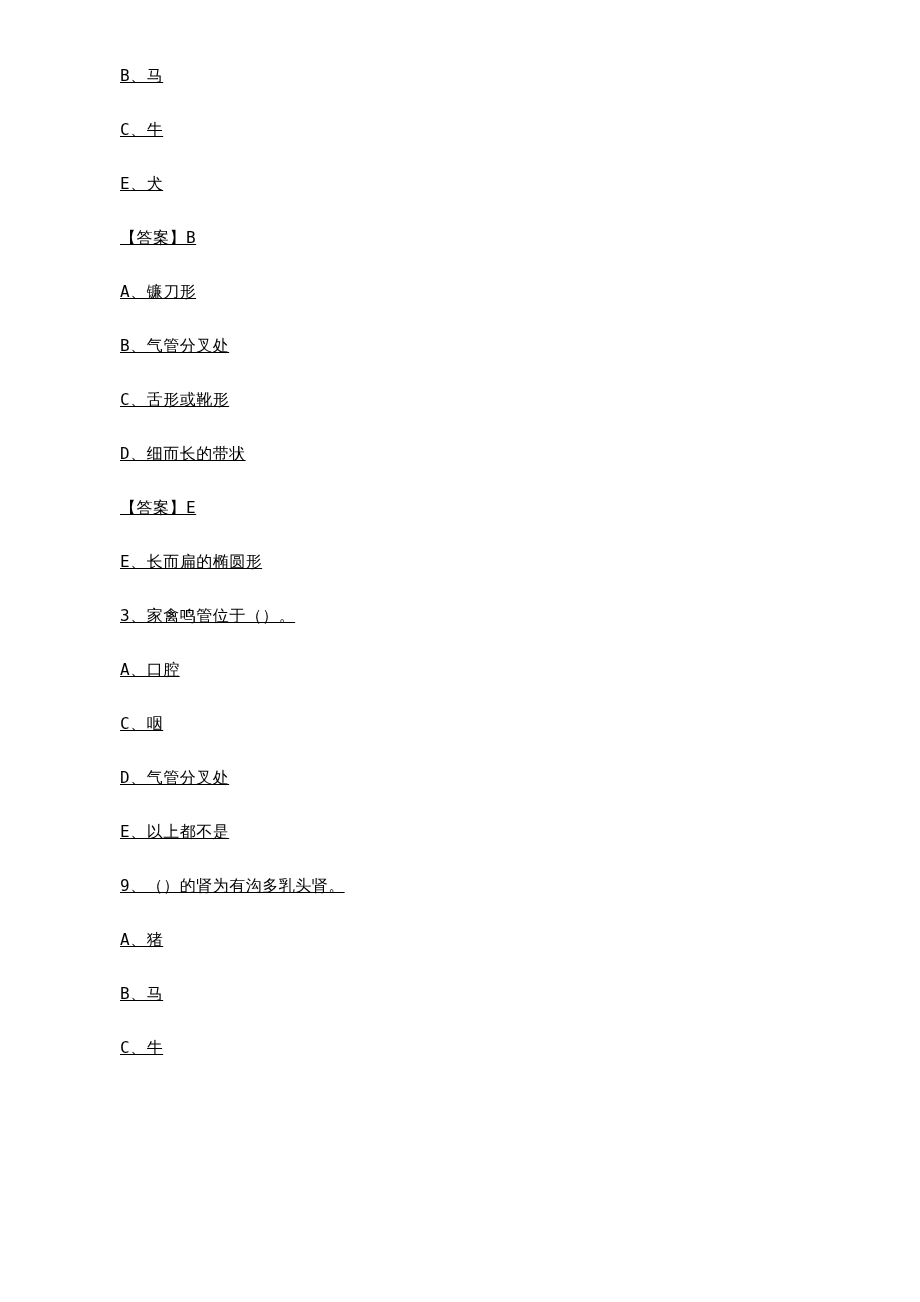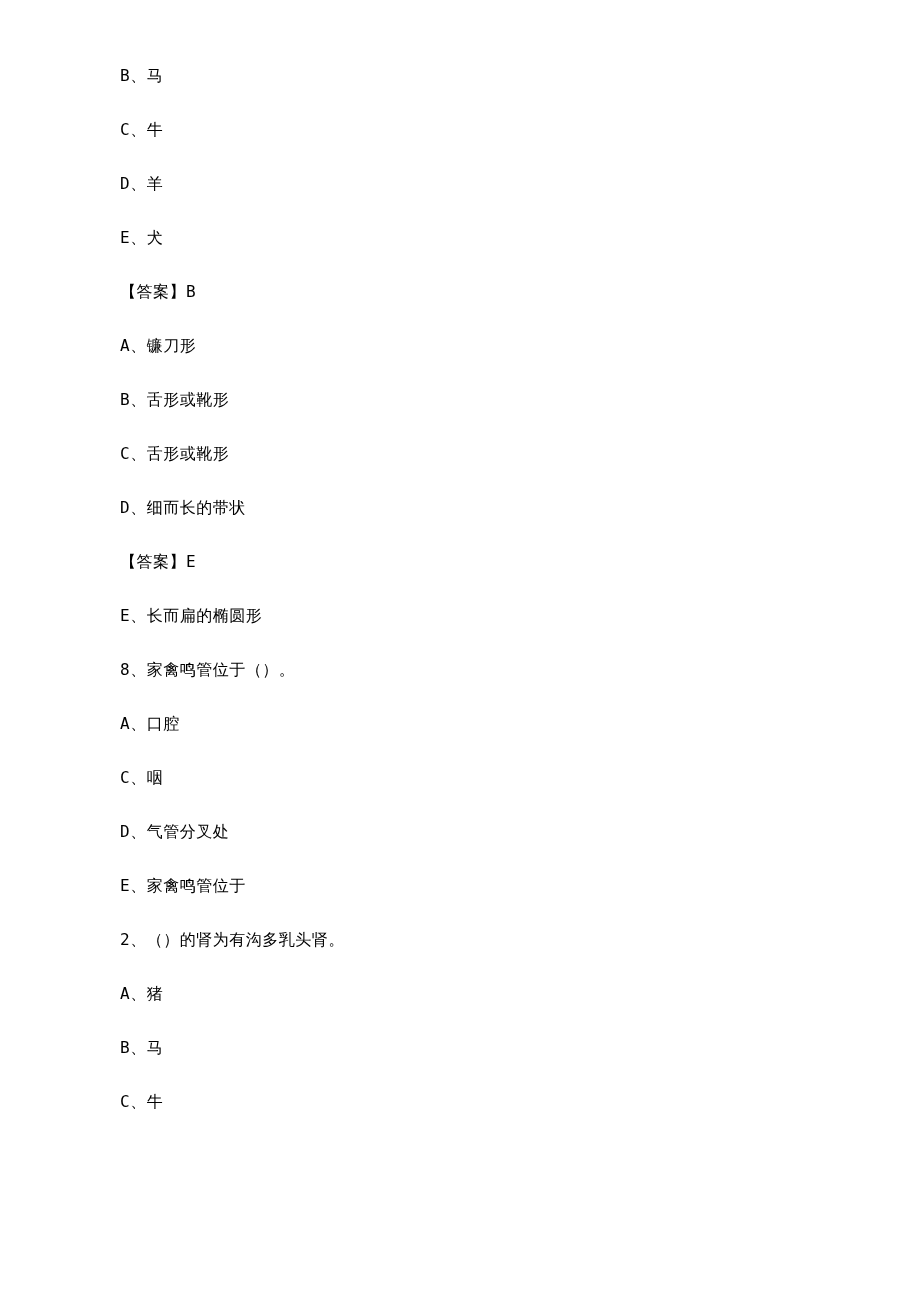--- a/index.html
+++ b/index.html
@@ -17,44 +17,44 @@
   .page {
     box-sizing: border-box;
     width: 920px;
     padding: 64px 120px 30px 120px;
   }
   .line {
     margin-bottom: 30px;
     white-space: pre;
     font-family: "SimSun", "宋体", "MS Mincho", monospace;
     letter-spacing: 0.5px;
+    text-decoration: underline;
   }
 </style>
 </head>
 <body>
 
 <div class="page">
 
   <div class="line">B、马</div>
   <div class="line">C、牛</div>
-  <div class="line">D、羊</div>
   <div class="line">E、犬</div>
   <div class="line">【答案】B</div>
 
   <div class="line">A、镰刀形</div>
-  <div class="line">B、舌形或靴形</div>
+  <div class="line">B、气管分叉处</div>
   <div class="line">C、舌形或靴形</div>
   <div class="line">D、细而长的带状</div>
   <div class="line">【答案】E</div>
   <div class="line">E、长而扁的椭圆形</div>
 
-  <div class="line">8、家禽鸣管位于（）。</div>
+  <div class="line">3、家禽鸣管位于（）。</div>
   <div class="line">A、口腔</div>
   <div class="line">C、咽</div>
   <div class="line">D、气管分叉处</div>
-  <div class="line">E、家禽鸣管位于</div>
+  <div class="line">E、以上都不是</div>
 
-  <div class="line">2、（）的肾为有沟多乳头肾。</div>
+  <div class="line">9、（）的肾为有沟多乳头肾。</div>
   <div class="line">A、猪</div>
   <div class="line">B、马</div>
   <div class="line">C、牛</div>
 
 </div>
 
 </body></html>

